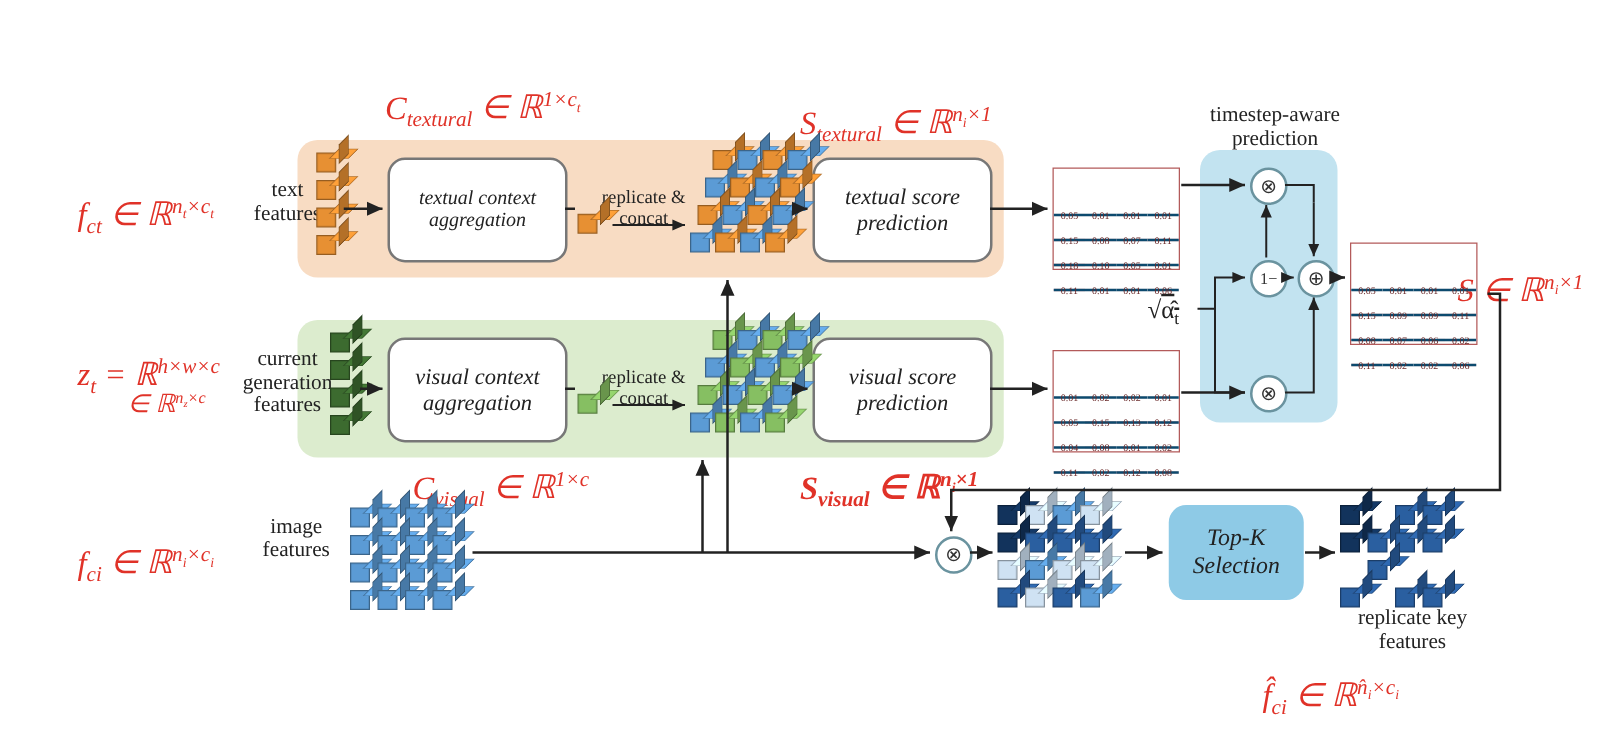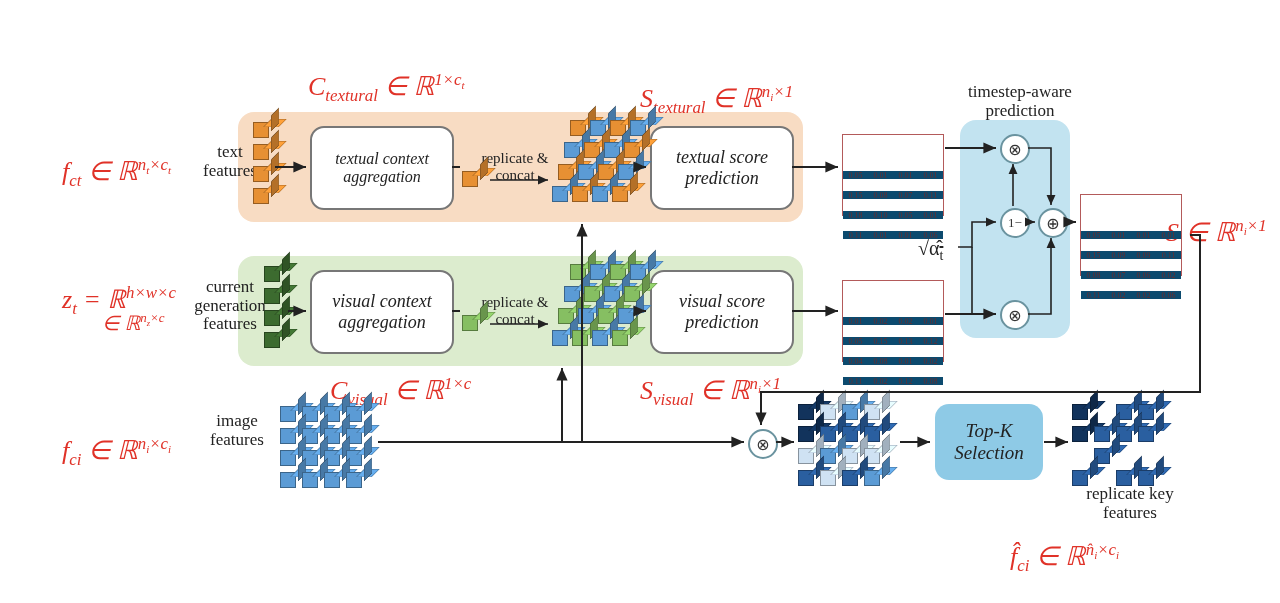--- a/index.html
+++ b/index.html
@@ -21,21 +21,21 @@
   .face.r{transform:skewY(-45deg) translate(14px,3.5px) scaleX(.5);filter:brightness(.78);}
   .o  .face{background:#e79033;}
   .g  .face{background:#3c6b2f;}
   .gl .face{background:#86bf62;}
   .b  .face{background:#5b9bd5;}
   .b2 .face{background:#2a5fa0;}
   .b3 .face{background:#12335c;}
   .bp .face{background:#cfe2f3;}
   .circ{border:2px solid #6a939f;border-radius:50%;width:26px;height:26px;display:flex;align-items:center;justify-content:center;background:#fff;font-size:16px;color:#333;}
   .heat{display:grid;grid-template-columns:repeat(4,25px);grid-auto-rows:20px;border:1px solid #b35a5a;}
-  .heat div{border:4px solid #0c4a6e;font-size:8px;color:#6b2b2b;display:flex;align-items:center;justify-content:center;margin-top:36px;}
+  .heat div{border:1px solid #0c4a6e;font-size:8px;color:#6b2b2b;display:flex;align-items:center;justify-content:center;margin-top:36px;}
   .arrow-line{stroke:#222;stroke-width:2;fill:none;}
   .arrow-line-th{stroke:#222;stroke-width:1.6;fill:none;}
   .math sub{font-size:.65em;}
   .math sup{font-size:.65em;text-align:center;}
 </style>
 </head>
 <body>
 
 <div class="stage">
 
@@ -48,21 +48,21 @@
 <div class="abs box" style="left:310px;top:270px;width:140px;height:80px;font-size:18px;">visual context aggregation</div>
 <div class="abs box" style="left:650px;top:270px;width:140px;height:80px;font-size:18px;">visual score prediction</div>
 <div class="abs topk" style="left:935px;top:404px;width:108px;height:76px;font-size:19px;">Top-K Selection</div>
 
 <div class="abs red math" style="left:308px;top:70px;font-size:26px;"><i>C<sub>textural</sub></i> ∈ ℝ<sup>1×<i>c<sub>t</sub></i></sup></div>
 <div class="abs red math" style="left:640px;top:70px;font-size:26px;margin-top:12px;"><i>S<sub>textural</sub></i> ∈ ℝ<sup><i>n<sub>i</sub></i>×1</sup></div>
 <div class="abs red math" style="left:62px;top:155px;font-size:26px;"><i>f<sub>ct</sub></i> ∈ ℝ<sup><i>n<sub>t</sub></i>×<i>c<sub>t</sub></i></sup></div>
 <div class="abs red math" style="left:62px;top:280px;font-size:26px;"><i>z<sub>t</sub></i> = ℝ<sup><i>h</i>×<i>w</i>×<i>c</i></sup></div>
 <div class="abs red math" style="left:102px;top:310px;font-size:20px;">∈ ℝ<sup><i>n<sub>z</sub></i>×<i>c</i></sup></div>
 <div class="abs red math" style="left:330px;top:374px;font-size:26px;"><i>C<sub>visual</sub></i> ∈ ℝ<sup>1×<i>c</i></sup></div>
-<div class="abs red math" style="left:640px;top:374px;font-size:26px;"><i>S<sub>visual</sub></i> ∈ ℝ<sup><i>n<sub>i</sub></i>×1</sup></div>
+<div class="abs red math" style="left:640px;top:374px;font-size:26px;font-weight:bold;"><i>S<sub>visual</sub></i> ∈ ℝ<sup><i>n<sub>i</sub></i>×1</sup></div>
 <div class="abs red math" style="left:62px;top:434px;font-size:26px;"><i>f<sub>ci</sub></i> ∈ ℝ<sup><i>n<sub>i</sub></i>×<i>c<sub>i</sub></i></sup></div>
 <div class="abs red math" style="left:1166px;top:216px;font-size:26px;"><i>S</i> ∈ ℝ<sup><i>n<sub>i</sub></i>×1</sup></div>
 <div class="abs red math" style="left:1010px;top:540px;font-size:26px;"><i>f̂<sub>ci</sub></i> ∈ ℝ<sup><i>n̂<sub>i</sub></i>×<i>c<sub>i</sub></i></sup></div>
 
 <div class="abs black lbl-s" style="left:195px;top:143px;width:70px;text-align:center;"><span>text features</span></div>
 <div class="abs black lbl-s" style="left:190px;top:278px;width:80px;text-align:center;">
   <div>current</div>
   <div>generation</div>
   <div>features</div>
 </div>

